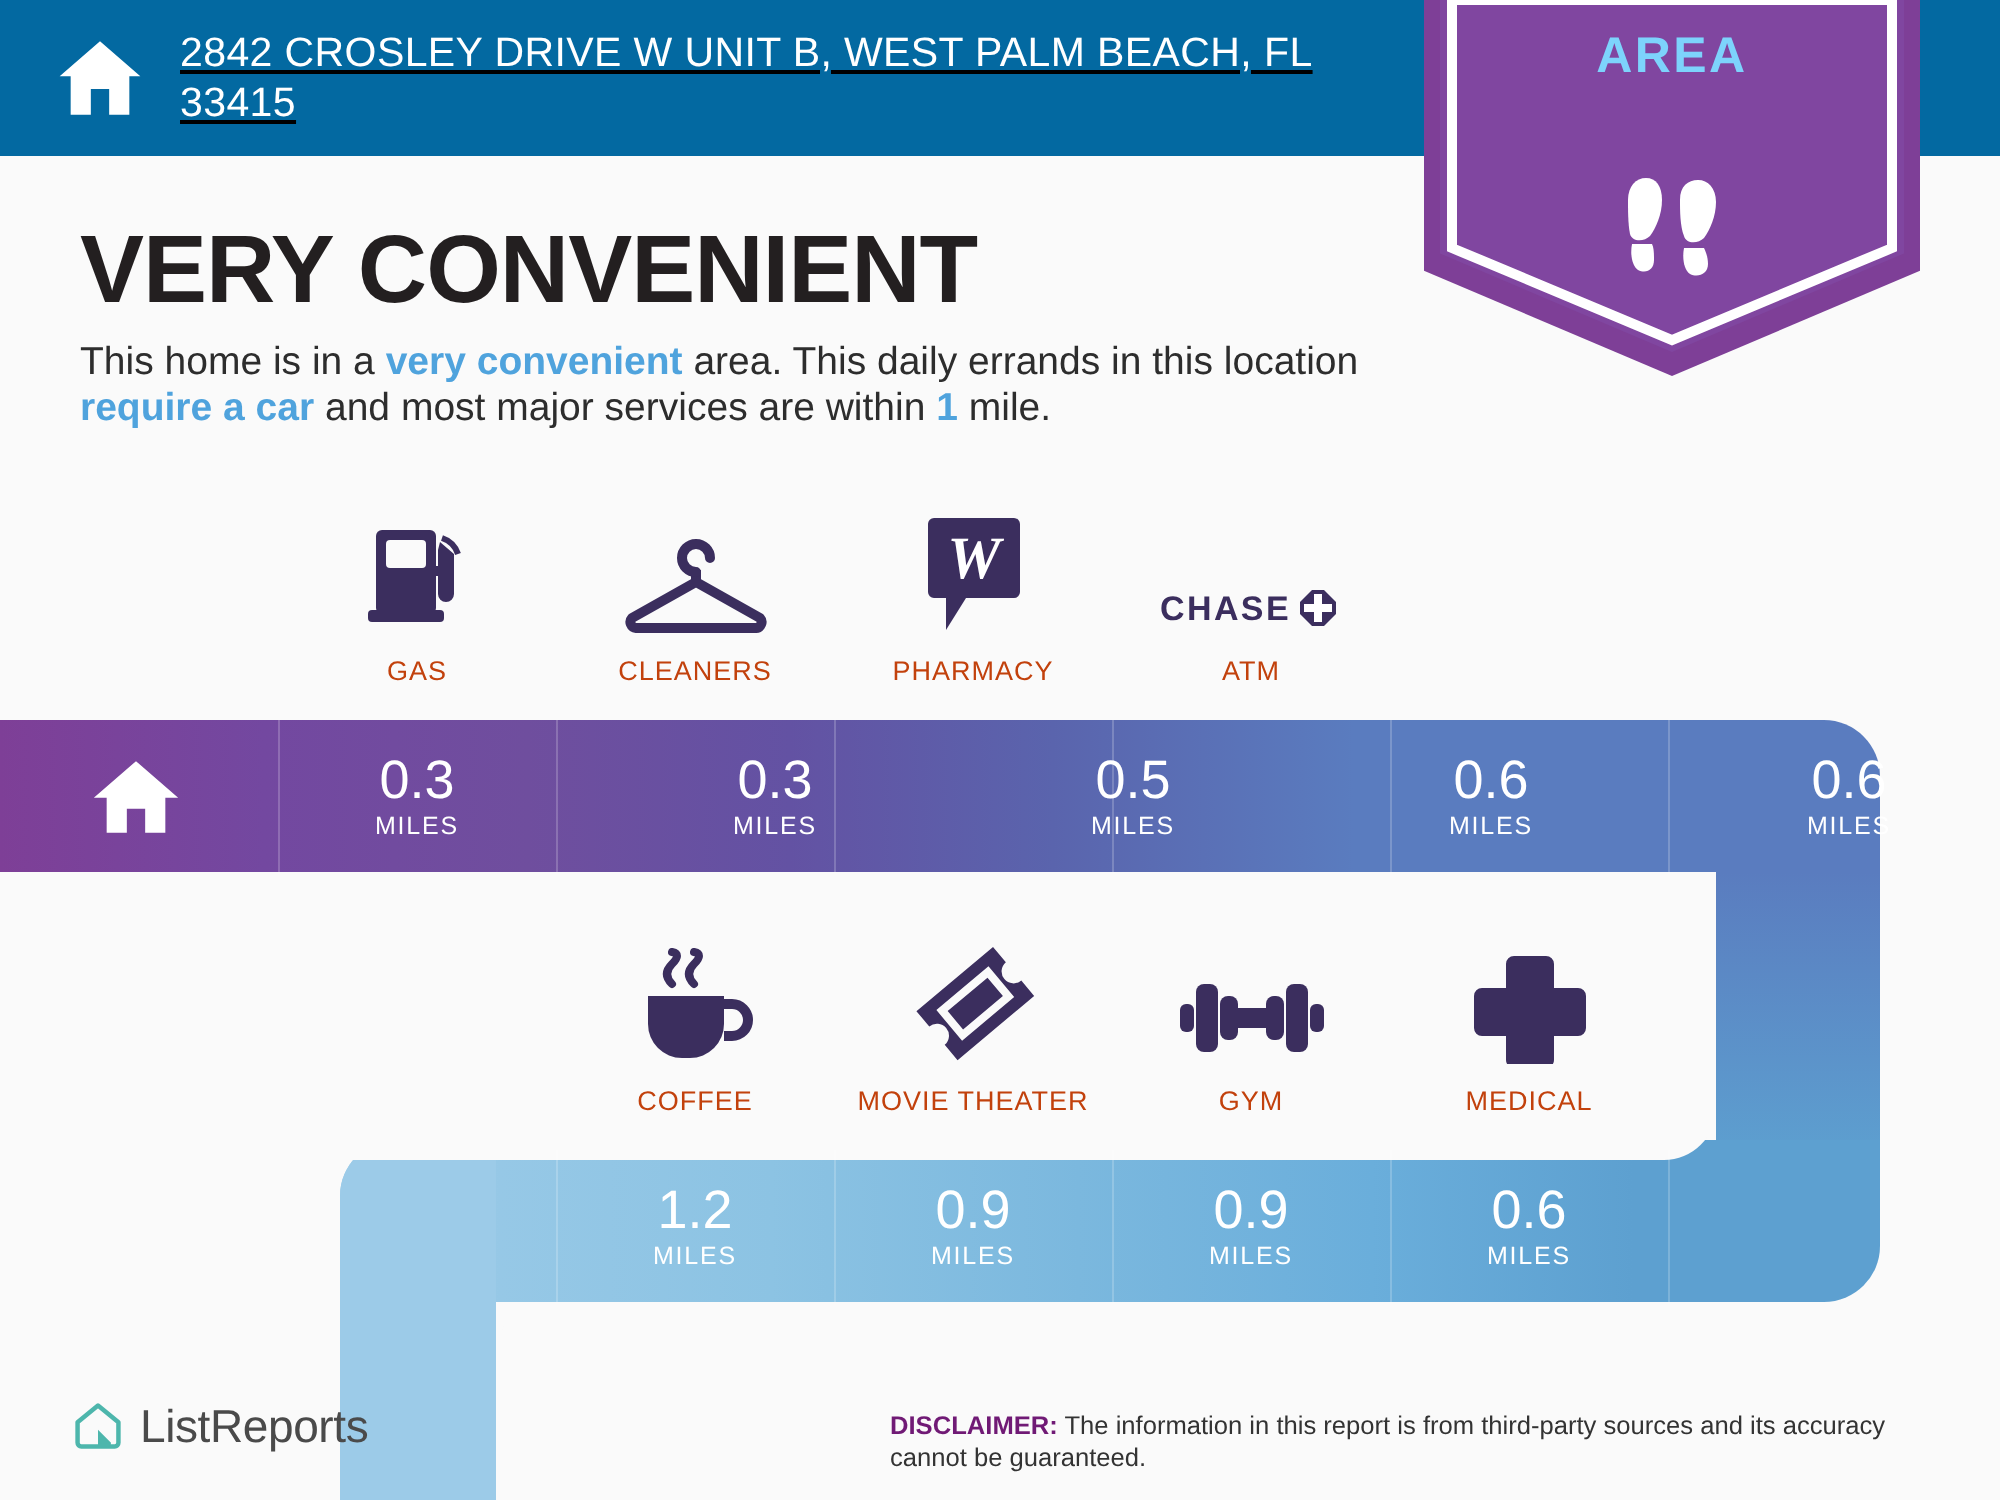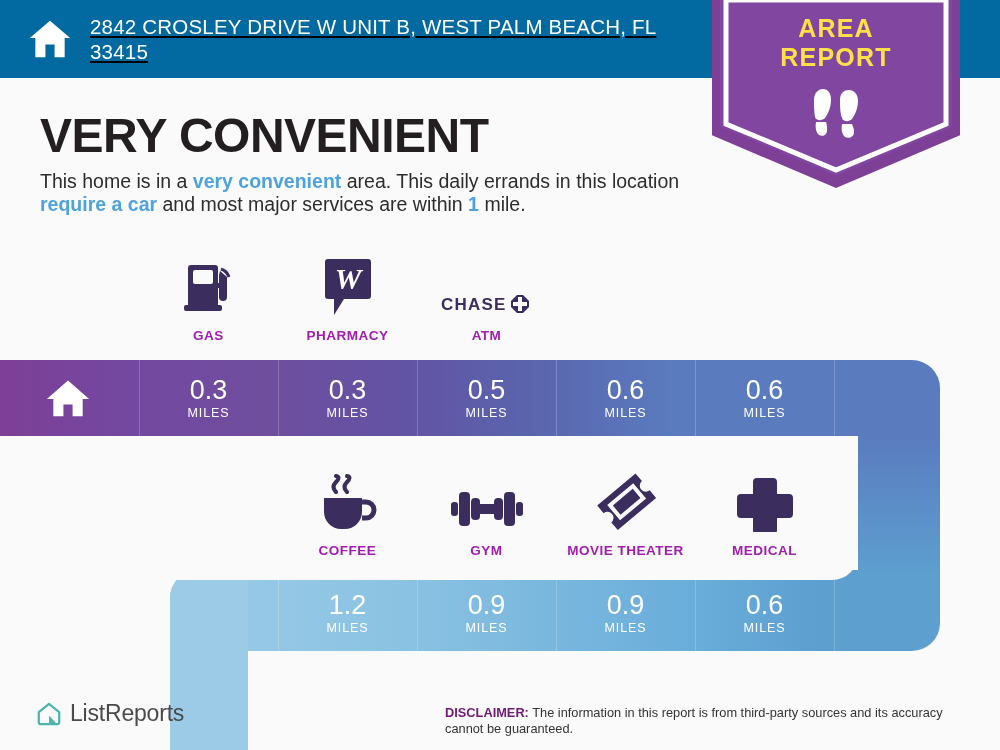--- a/index.html
+++ b/index.html
@@ -69,21 +69,21 @@
     left: 8px; top: 0;
     width: 232px;
     height: 176px;
     z-index: 3;
   }
   #badge-text {
     position: absolute;
     left: 0; top: 14px;
     width: 248px;
     text-align: center;
-    color: #fde047;
+    color: #7dd3fc;
     font-size: 25px;
     font-weight: 700;
     letter-spacing: 1.2px;
     line-height: 29px;
     z-index: 4;
   }
   #badge-footprints {
     position: absolute;
     left: 94px;
     top: 88px;
@@ -165,33 +165,33 @@
   }
   .icon-glyph {
     height: 62px;
     display: flex;
     align-items: flex-end;
     justify-content: center;
   }
   .icon-label {
     margin-top: 11px;
     font-size: 13.5px;
-    font-weight: 700;
-    color: #a21caf;
+    font-weight: 400;
+    color: #c2410c;
     letter-spacing: 0.5px;
     white-space: nowrap;
   }
 
   
   .dist-row {
     position: absolute;
     z-index: 3;
     display: flex;
   }
-  #dist-row-1 { left: 139px; top: 360px; height: 76px; }
+  #dist-row-1 { left: 139px; top: 360px; height: 76px; gap: 40px; }
   #dist-row-2 { left: 278px; top: 575px; height: 76px; }
 
   .dist-cell {
     width: 139px;
     display: flex;
     flex-direction: column;
     align-items: center;
     justify-content: center;
     color: #ffffff;
   }
@@ -224,21 +224,21 @@
     background: rgba(255,255,255,0.20);
     z-index: 3;
   }
 
   
   #footer-logo {
     position: absolute;
     left: 36px;
     top: 700px;
     display: flex;
-    align-items: center;
+    align-items: flex-start;
     z-index: 4;
   }
   #footer-logo-mark {
     width: 26px;
     height: 26px;
     margin-right: 8px;
   }
   #footer-logo-text {
     font-size: 23px;
     color: #4a4a4a;
@@ -269,21 +269,20 @@
   <div id="header-address">2842 CROSLEY DRIVE W UNIT B, WEST PALM BEACH, FL 33415</div>
 </div>
 
 <div id="area-report-badge">
   <div id="area-report-badge-inner"></div>
   <svg id="badge-outline" viewBox="0 0 232 176" preserveAspectRatio="none">
     <polygon points="6,0 226,0 226,124 116,170 6,124" fill="none" stroke="#ffffff" stroke-width="5"></polygon>
   </svg>
   <div id="badge-text">
     <div>AREA</div>
-    <div>REPORT</div>
   </div>
   <svg id="badge-footprints" viewBox="0 0 60 52">
     <g fill="#ffffff">
       <path d="M8 12 C8 5 12 1 17 1 C22 1 25 5 25 12 C25 19 22 26 19 30 C16 33 10 33 9 29 C8 24 8 17 8 12 Z"></path>
       <path d="M10 34 C9 39 10 45 13 47 C17 49 21 47 21 42 C21 39 21 36 20 34 Z"></path>
       <path d="M34 6 C34 -1 38 -4 43 -4 C48 -4 52 0 52 7 C52 14 49 21 46 25 C43 28 37 28 36 24 C34 19 34 11 34 6 Z" transform="translate(0,6)"></path>
       <path d="M36 34 C35 39 36 45 39 47 C43 49 48 47 48 42 C48 39 47 36 46 34 Z" transform="translate(0,2)"></path>
     </g>
   </svg>
 </div>
@@ -341,20 +340,29 @@
           <rect x="4" y="46" width="38" height="6" rx="2"></rect>
           <path d="M40 12 l7 6 v20 a4 4 0 0 1 -8 0 v-9 h-3 v-5 h3 v-8 z"></path>
           <path d="M41 10 q6 2 8 8" fill="none" stroke="#3b2e5e" stroke-width="3"></path>
         </g>
       </svg>
     </div>
     <div class="icon-label">GAS</div>
   </div>
 
 
+  <div class="icon-cell">
+    <div class="icon-glyph">
+      <svg width="76" height="50" viewBox="0 0 76 50">
+        <path d="M38 18 v6 L6 42 a3 3 0 0 0 2 5 h60 a3 3 0 0 0 2 -5 L38 24" fill="none" stroke="#3b2e5e" stroke-width="5" stroke-linejoin="round"></path>
+        <path d="M38 19 a7 7 0 1 1 7 -7" fill="none" stroke="#3b2e5e" stroke-width="5" stroke-linecap="round"></path>
+      </svg>
+    </div>
+    <div class="icon-label">CLEANERS</div>
+  </div>
 
   <div class="icon-cell">
     <div class="icon-glyph">
       <svg width="56" height="62" viewBox="0 0 56 62">
         <path d="M8 4 h40 a3 3 0 0 1 3 3 v34 a3 3 0 0 1 -3 3 H24 L14 60 V44 H8 a3 3 0 0 1 -3 -3 V7 a3 3 0 0 1 3 -3 z" fill="#3b2e5e"></path>
         <text x="28" y="34" font-family="'Liberation Serif', serif" font-style="italic" font-size="30" font-weight="700" fill="#ffffff" text-anchor="middle">W</text>
       </svg>
     </div>
     <div class="icon-label">PHARMACY</div>
   </div>
@@ -415,20 +423,32 @@
       <svg width="60" height="58" viewBox="0 0 60 58">
         <g fill="#3b2e5e">
           <path d="M6 24 h38 v14 a17 17 0 0 1 -17 17 h-4 a17 17 0 0 1 -17 -17 z"></path>
           <path d="M44 28 h4 a8 8 0 0 1 0 16 h-4" fill="none" stroke="#3b2e5e" stroke-width="5"></path>
           <path d="M18 18 q-5 -5 0 -10 q5 -5 0 -6" fill="none" stroke="#3b2e5e" stroke-width="4" stroke-linecap="round"></path>
           <path d="M29 18 q-5 -5 0 -10 q5 -5 0 -6" fill="none" stroke="#3b2e5e" stroke-width="4" stroke-linecap="round"></path>
         </g>
       </svg>
     </div>
     <div class="icon-label">COFFEE</div>
+  </div>
+
+  <div class="icon-cell">
+    <div class="icon-glyph">
+      <svg width="62" height="62" viewBox="0 0 62 62">
+        <g transform="rotate(-40 31 31)">
+          <path d="M6 16 h50 v10 a6 6 0 0 0 0 12 v10 H6 v-10 a6 6 0 0 0 0 -12 z" fill="#3b2e5e"></path>
+          <rect x="16" y="24" width="30" height="16" fill="none" stroke="#fafafa" stroke-width="4"></rect>
+        </g>
+      </svg>
+    </div>
+    <div class="icon-label">MOVIE THEATER</div>
   </div>
 
   <div class="icon-cell">
     <div class="icon-glyph">
       <svg width="72" height="46" viewBox="0 0 72 46">
         <g fill="#3b2e5e">
           <rect x="0" y="16" width="7" height="14" rx="3"></rect>
           <rect x="8" y="6" width="11" height="34" rx="4"></rect>
           <rect x="20" y="12" width="9" height="22" rx="4"></rect>
           <rect x="28" y="18" width="16" height="10"></rect>
@@ -436,32 +456,20 @@
           <rect x="53" y="6" width="11" height="34" rx="4"></rect>
           <rect x="65" y="16" width="7" height="14" rx="3"></rect>
         </g>
       </svg>
     </div>
     <div class="icon-label">GYM</div>
   </div>
 
   <div class="icon-cell">
     <div class="icon-glyph">
-      <svg width="62" height="62" viewBox="0 0 62 62">
-        <g transform="rotate(-40 31 31)">
-          <path d="M6 16 h50 v10 a6 6 0 0 0 0 12 v10 H6 v-10 a6 6 0 0 0 0 -12 z" fill="#3b2e5e"></path>
-          <rect x="16" y="24" width="30" height="16" fill="none" stroke="#fafafa" stroke-width="4"></rect>
-        </g>
-      </svg>
-    </div>
-    <div class="icon-label">MOVIE THEATER</div>
-  </div>
-
-  <div class="icon-cell">
-    <div class="icon-glyph">
       <svg width="56" height="56" viewBox="0 0 56 56">
         <path d="M20 2 h16 a4 4 0 0 1 4 4 v12 h12 a4 4 0 0 1 4 4 v16 a4 4 0 0 1 -4 4 h-12 v12 a4 4 0 0 1 -4 4 h-16 a4 4 0 0 1 -4 -4 v-12 h-12 a4 4 0 0 1 -4 -4 v-16 a4 4 0 0 1 4 -4 h12 v-12 a4 4 0 0 1 4 -4 z" fill="#3b2e5e"></path>
       </svg>
     </div>
     <div class="icon-label">MEDICAL</div>
   </div>
 </div>
 
 <div class="dist-row" id="dist-row-2">
   <div class="dist-cell">

